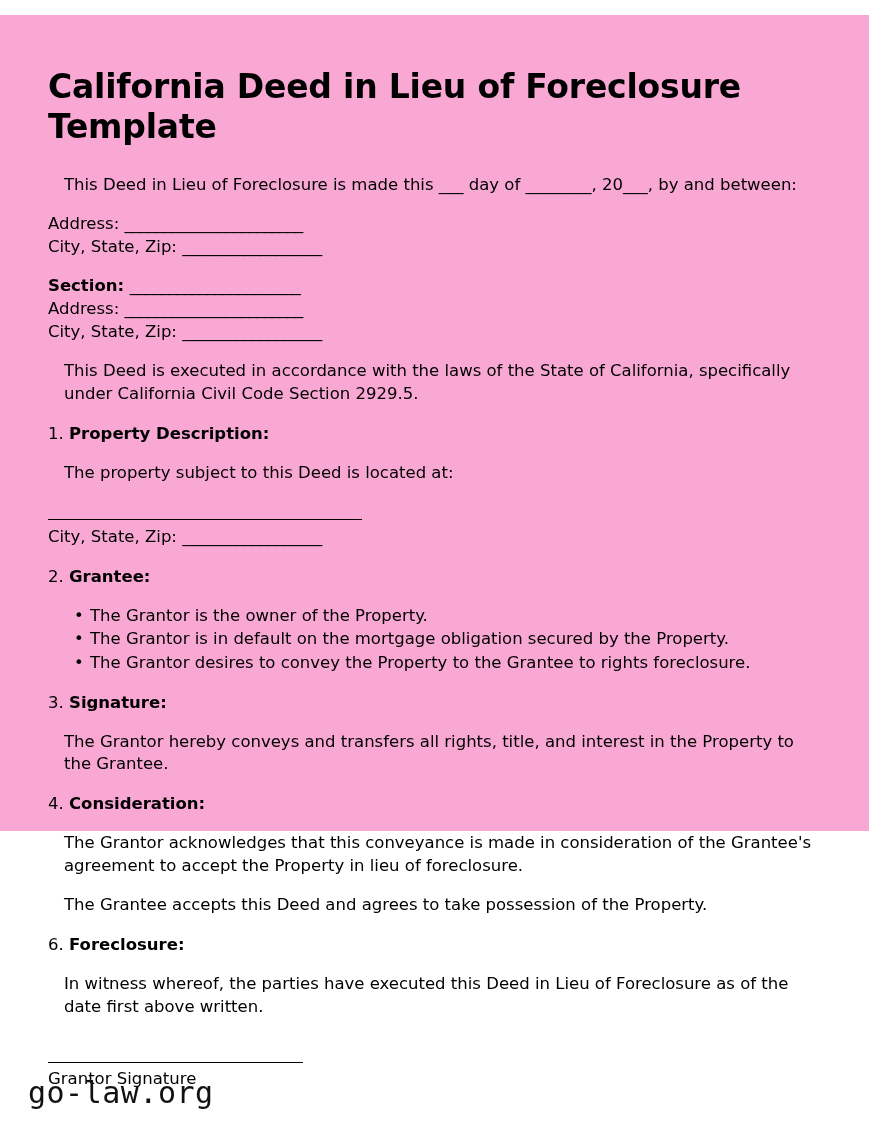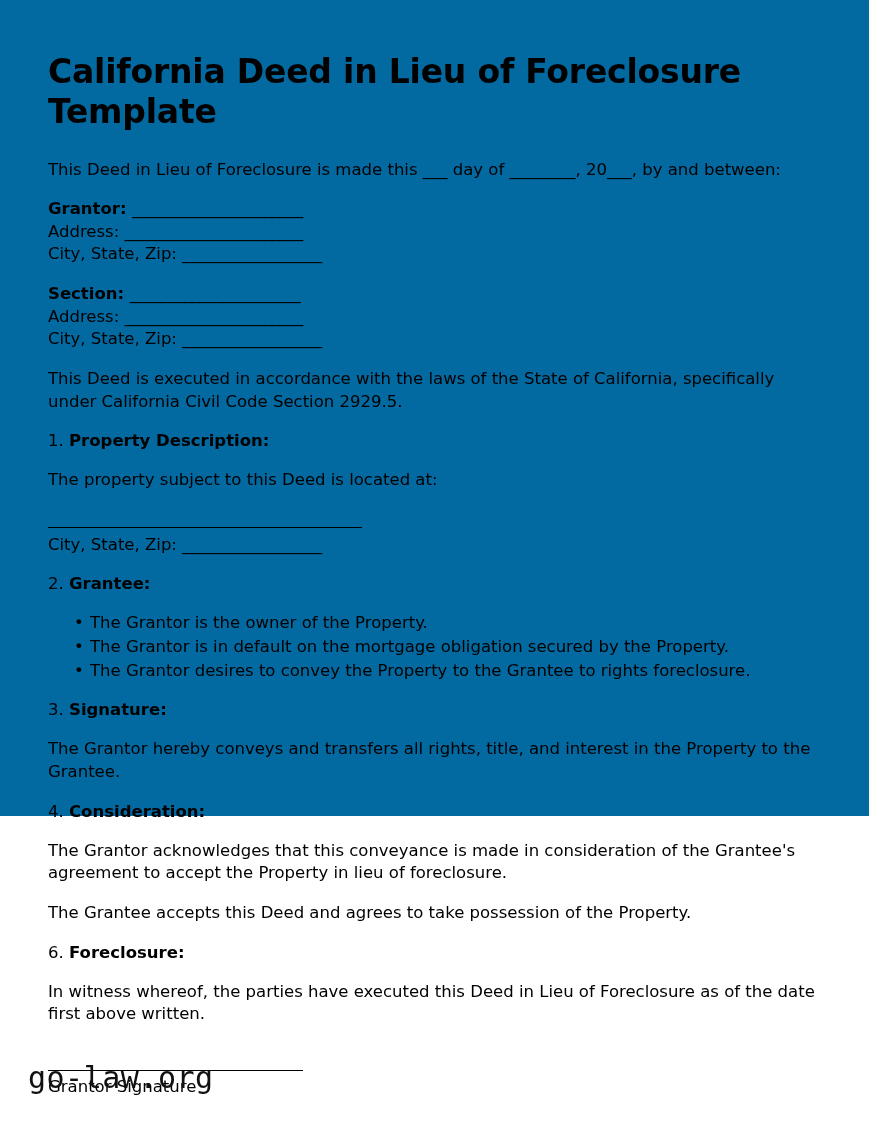--- a/index.html
+++ b/index.html
@@ -12,24 +12,24 @@
     height: 1124px;
     position: relative;
     overflow: hidden;
     font-family: "DejaVu Sans", "Liberation Sans", sans-serif;
     color: #000000;
     -webkit-font-smoothing: antialiased;
   }
 
   .page {
     position: absolute;
-    left: 0; top: 0;
+    left: 0; top: 15px;
     width: 869px;
     height: 816px;
-    background: #0369a1;
+    background: #f9a8d4;
   }
 
   .content {
     position: absolute;
     left: 48px;
     top: 52px;
     width: 771px;
   }
 
   
@@ -39,21 +39,21 @@
     line-height: 1.22;
     letter-spacing: -0.2px;
     margin: 0 0 26px 0;
     color: #000;
   }
 
   
   .para {
     font-size: 16.5px;
     line-height: 1.38;
-    margin: 0 0 17px 0;
+    margin: 0 0 17px 16px;
     color: #000;
   }
 
   
   .party-block {
     font-size: 16.5px;
     line-height: 1.37;
     margin: 0 0 17px 0;
     white-space: nowrap;
   }
@@ -142,21 +142,20 @@
 <body>
 
 <div class="page">
   <div class="content">
 
     <h1 class="doc-title">California Deed in Lieu of Foreclosure Template</h1>
 
     <p class="para">This Deed in Lieu of Foreclosure is made this ___ day of ________, 20___, by and between:</p>
 
     <div class="party-block">
-      <span class="line"><span class="party-label-strong">Grantor: </span><span class="blank">______________________</span></span>
       <span class="line"><span>Address: </span><span class="blank">_______________________</span></span>
       <span class="line"><span>City, State, Zip: </span><span class="blank">__________________</span></span>
     </div>
 
     <div class="party-block">
       <span class="line"><span class="party-label-strong">Section: </span><span class="blank">______________________</span></span>
       <span class="line"><span>Address: </span><span class="blank">_______________________</span></span>
       <span class="line"><span>City, State, Zip: </span><span class="blank">__________________</span></span>
     </div>
 

